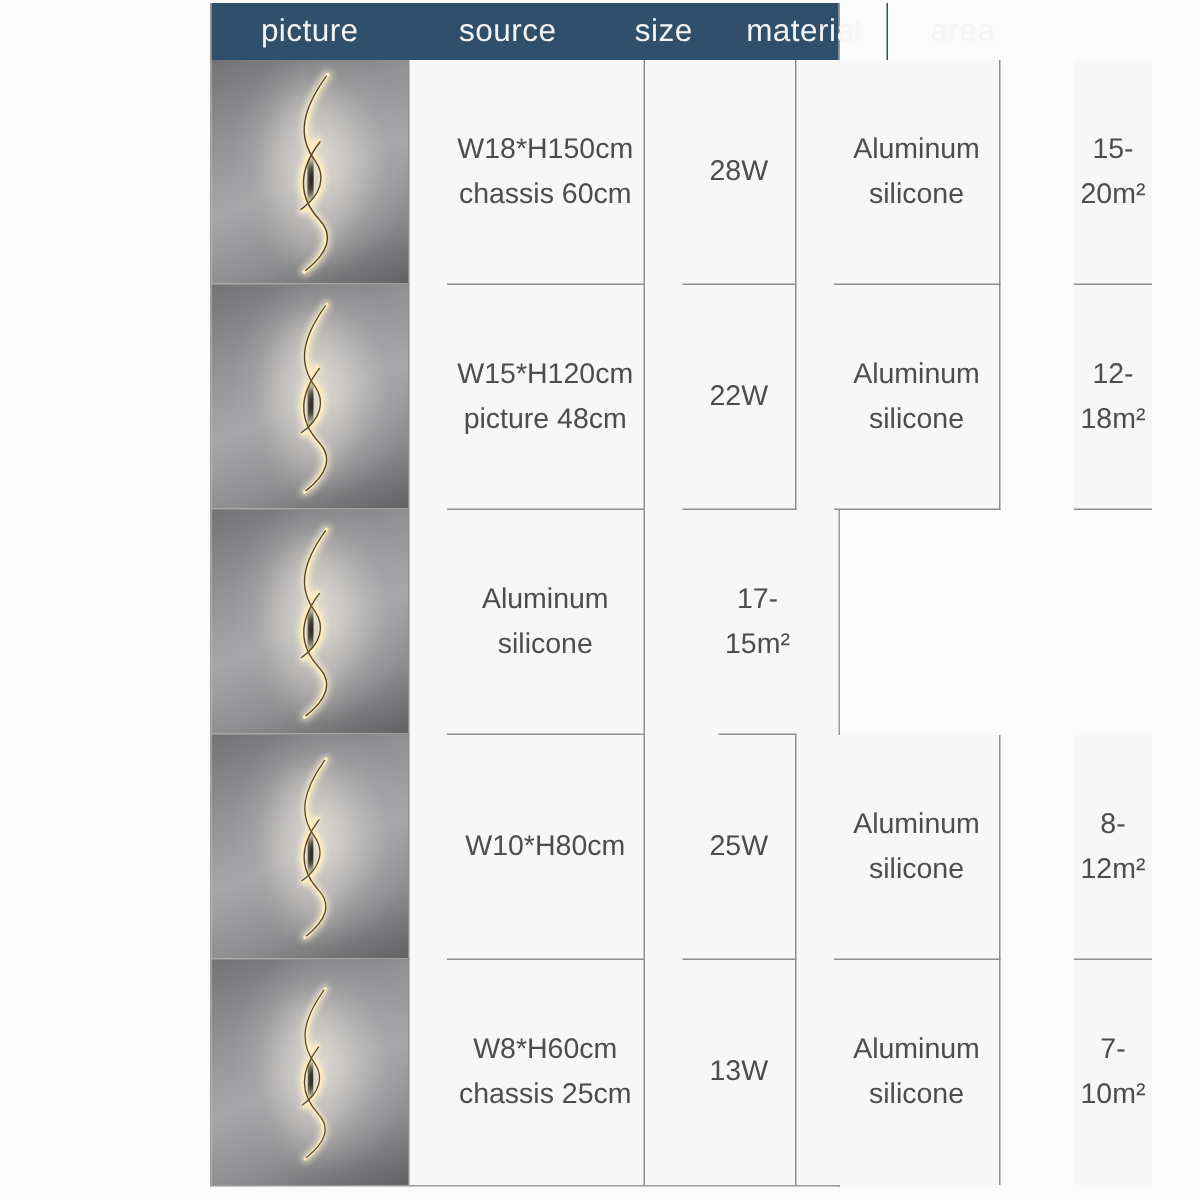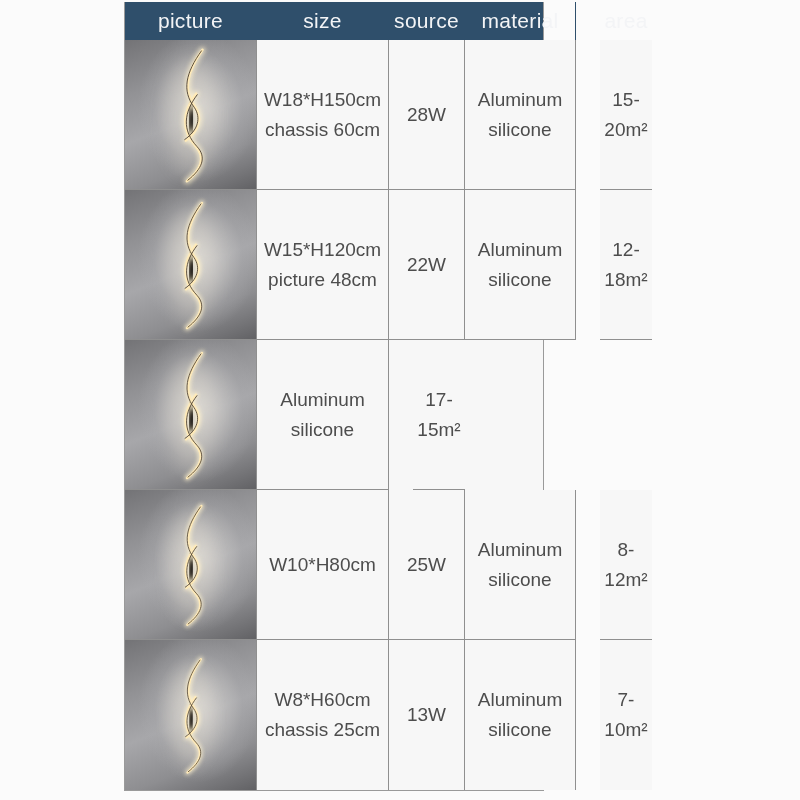--- a/index.html
+++ b/index.html
@@ -1,39 +1,40 @@
 <!DOCTYPE html>
 <html><head>
 <meta charset="utf-8">
 <style>
   * { margin:0; padding:0; box-sizing:border-box; }
   html,body { width:800px; height:800px; background:#fbfbfb;
     font-family:"Liberation Sans", sans-serif; }
   .page { position:relative; width:800px; height:800px; overflow:hidden; }
 
   .spec-table {
-    position:absolute; left:124px; top:2px; width:420px;
+    position:absolute; left:140px; top:2px; width:420px;
     border:1px solid #9a9a9a; border-top:none;
     background:#f7f7f7;
   }
   .header-row {
     display:grid;
     grid-template-columns:132px 132px 76px 111px 76px;
     height:38px;
     background:#2f4f6b;
   }
   .header-cell {
     display:flex; align-items:center; justify-content:center;
     color:#f3f4f6; font-size:21px; letter-spacing:0.3px;
     border-right:1px solid #2f4f6b;
   }
   .row {
     display:grid;
     grid-template-columns:132px 132px 76px 111px 76px;
     height:150px;
+    gap:25px;
   }
   .cell {
     border-right:1px solid #8f8f8f;
     border-bottom:1px solid #8f8f8f;
     display:flex; flex-direction:column;
     align-items:center; justify-content:center;
     color:#4d4d4d; font-size:19px; text-align:center;
     background:#f7f7f7; line-height:30px;
   }
   .row .cell:last-child, .header-cell:last-child { border-right:none;margin-left:24px; }
@@ -80,22 +81,22 @@
       </g>
     </g>
   </defs>
 </svg>
 
 <div class="page">
   <div class="spec-table">
 
     <div class="header-row">
       <div class="header-cell">picture</div>
+      <div class="header-cell">source</div>
       <div class="header-cell">size</div>
-      <div class="header-cell">source</div>
       <div class="header-cell">material</div>
       <div class="header-cell">area</div>
     </div>
 
     <div class="row">
       <div class="cell picture-cell">
         <svg class="lamp-svg" viewBox="0 0 132 150">
             <use href="#lamp"></use>
           </svg>
       </div>

